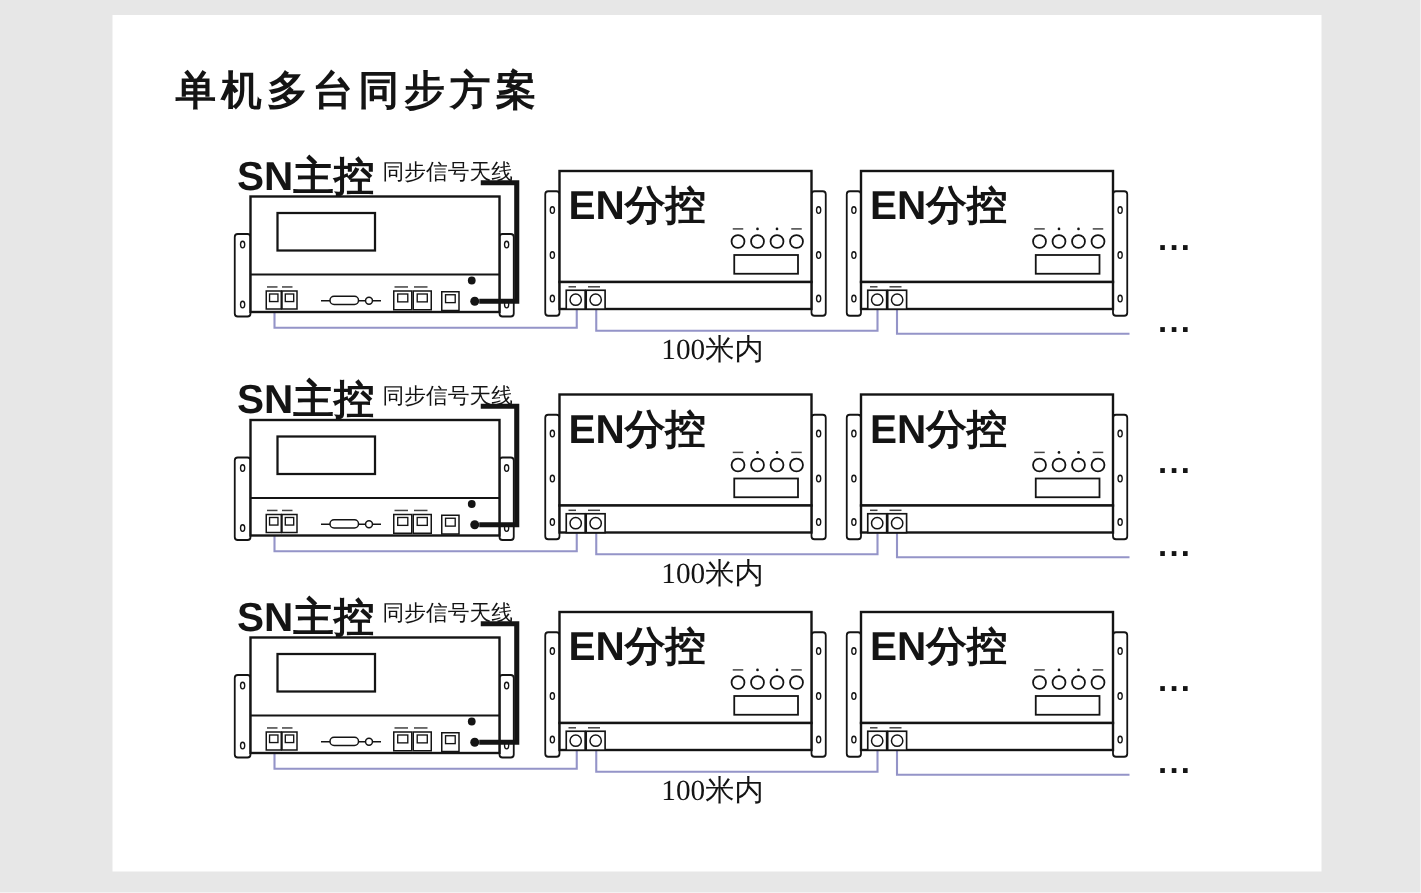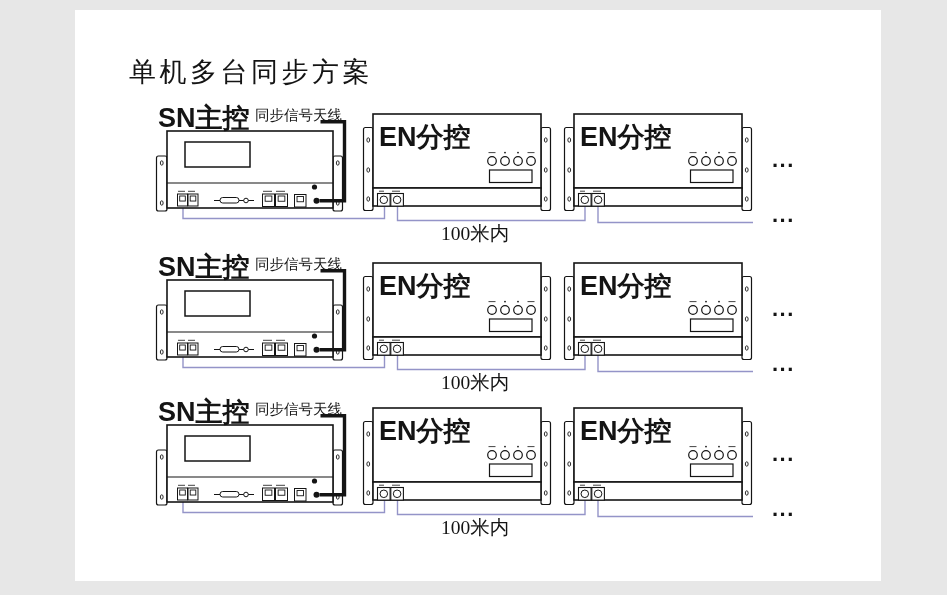--- a/index.html
+++ b/index.html
@@ -6,22 +6,22 @@
   body{
     width:947px;height:595px;overflow:hidden;position:relative;
     background:var(--bg,#e7e7e7);
     font-family:"Liberation Sans","DejaVu Sans",sans-serif;
   }
   .panel{
     position:absolute;left:75px;top:10px;width:806px;height:571px;
     background:var(--panel,#ffffff);
   }
   .page-title{
-    position:absolute;left:117px;top:46px;margin:12px;
-    font-size:27px;font-weight:400;letter-spacing:3.5px;line-height:1.1;
+    position:absolute;left:117px;top:46px;margin:0;
+    font-size:27px;font-weight:700;letter-spacing:3.5px;line-height:1.1;
     color:var(--ink,#111);
     font-family:"Liberation Sans","DejaVu Sans",sans-serif;
     text-align:right;
   }
   svg.diagram{position:absolute;left:0;top:0;width:947px;height:595px;}
   text{user-select:none;}
 </style>
 </head>
 <body>
 

